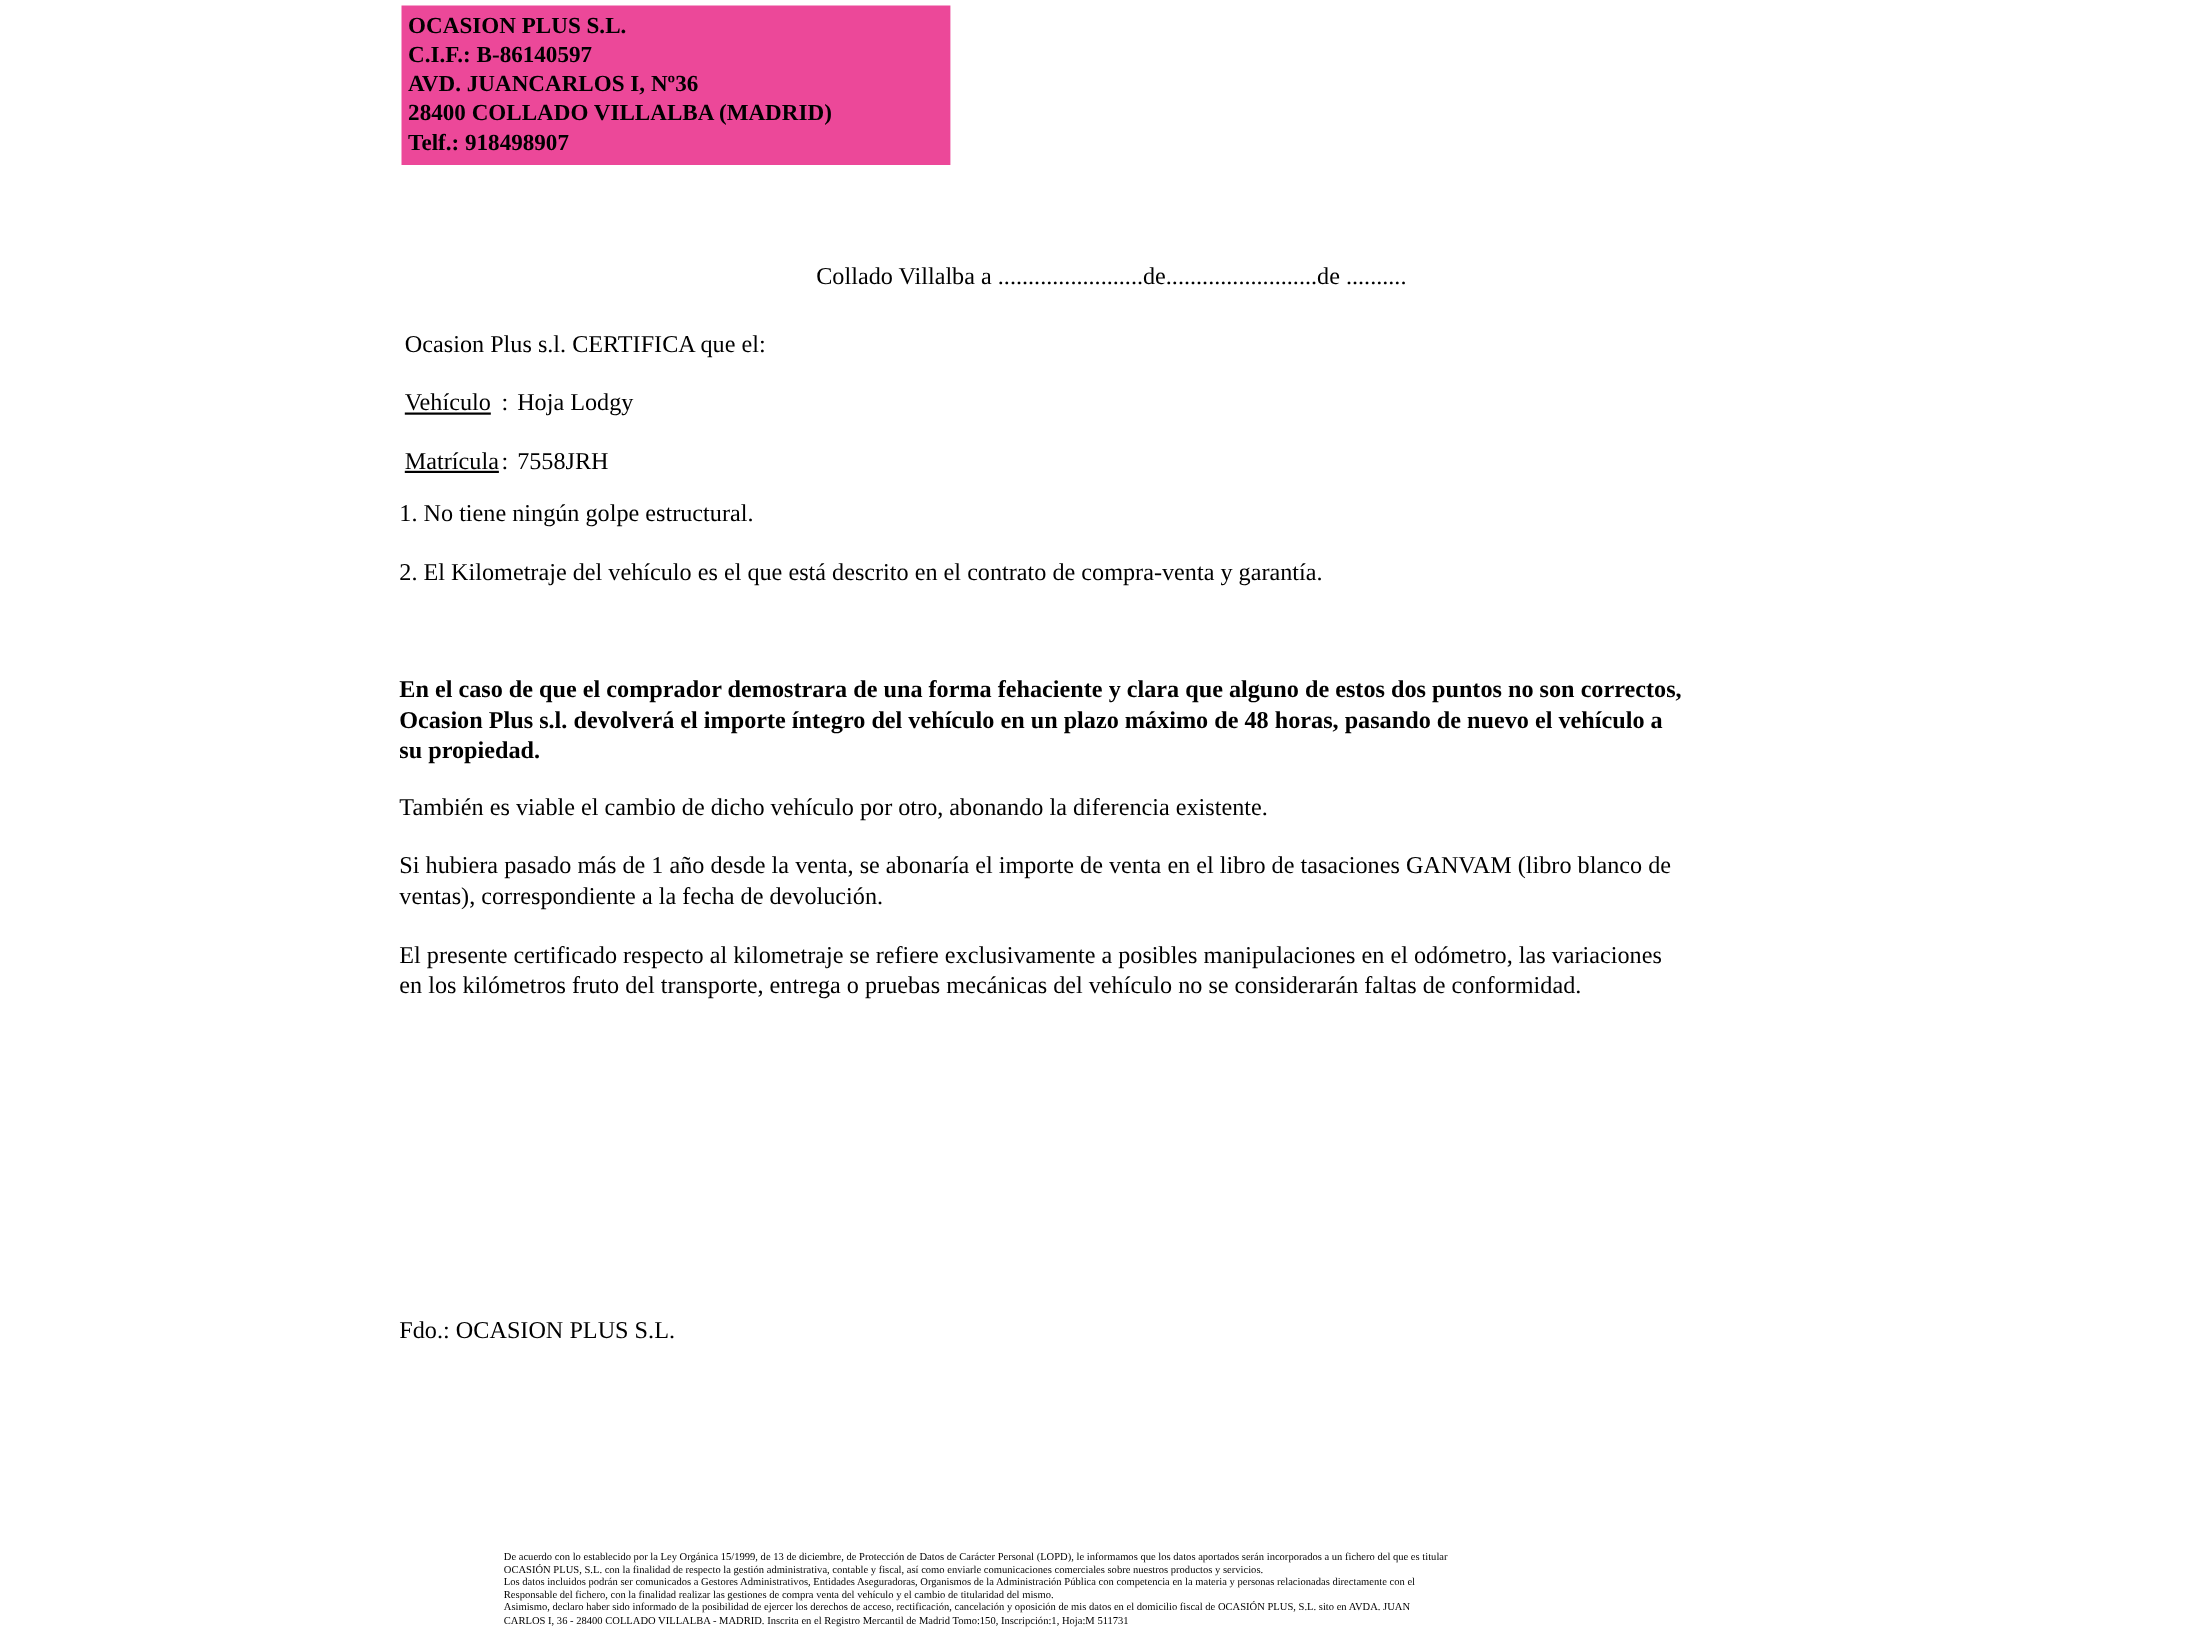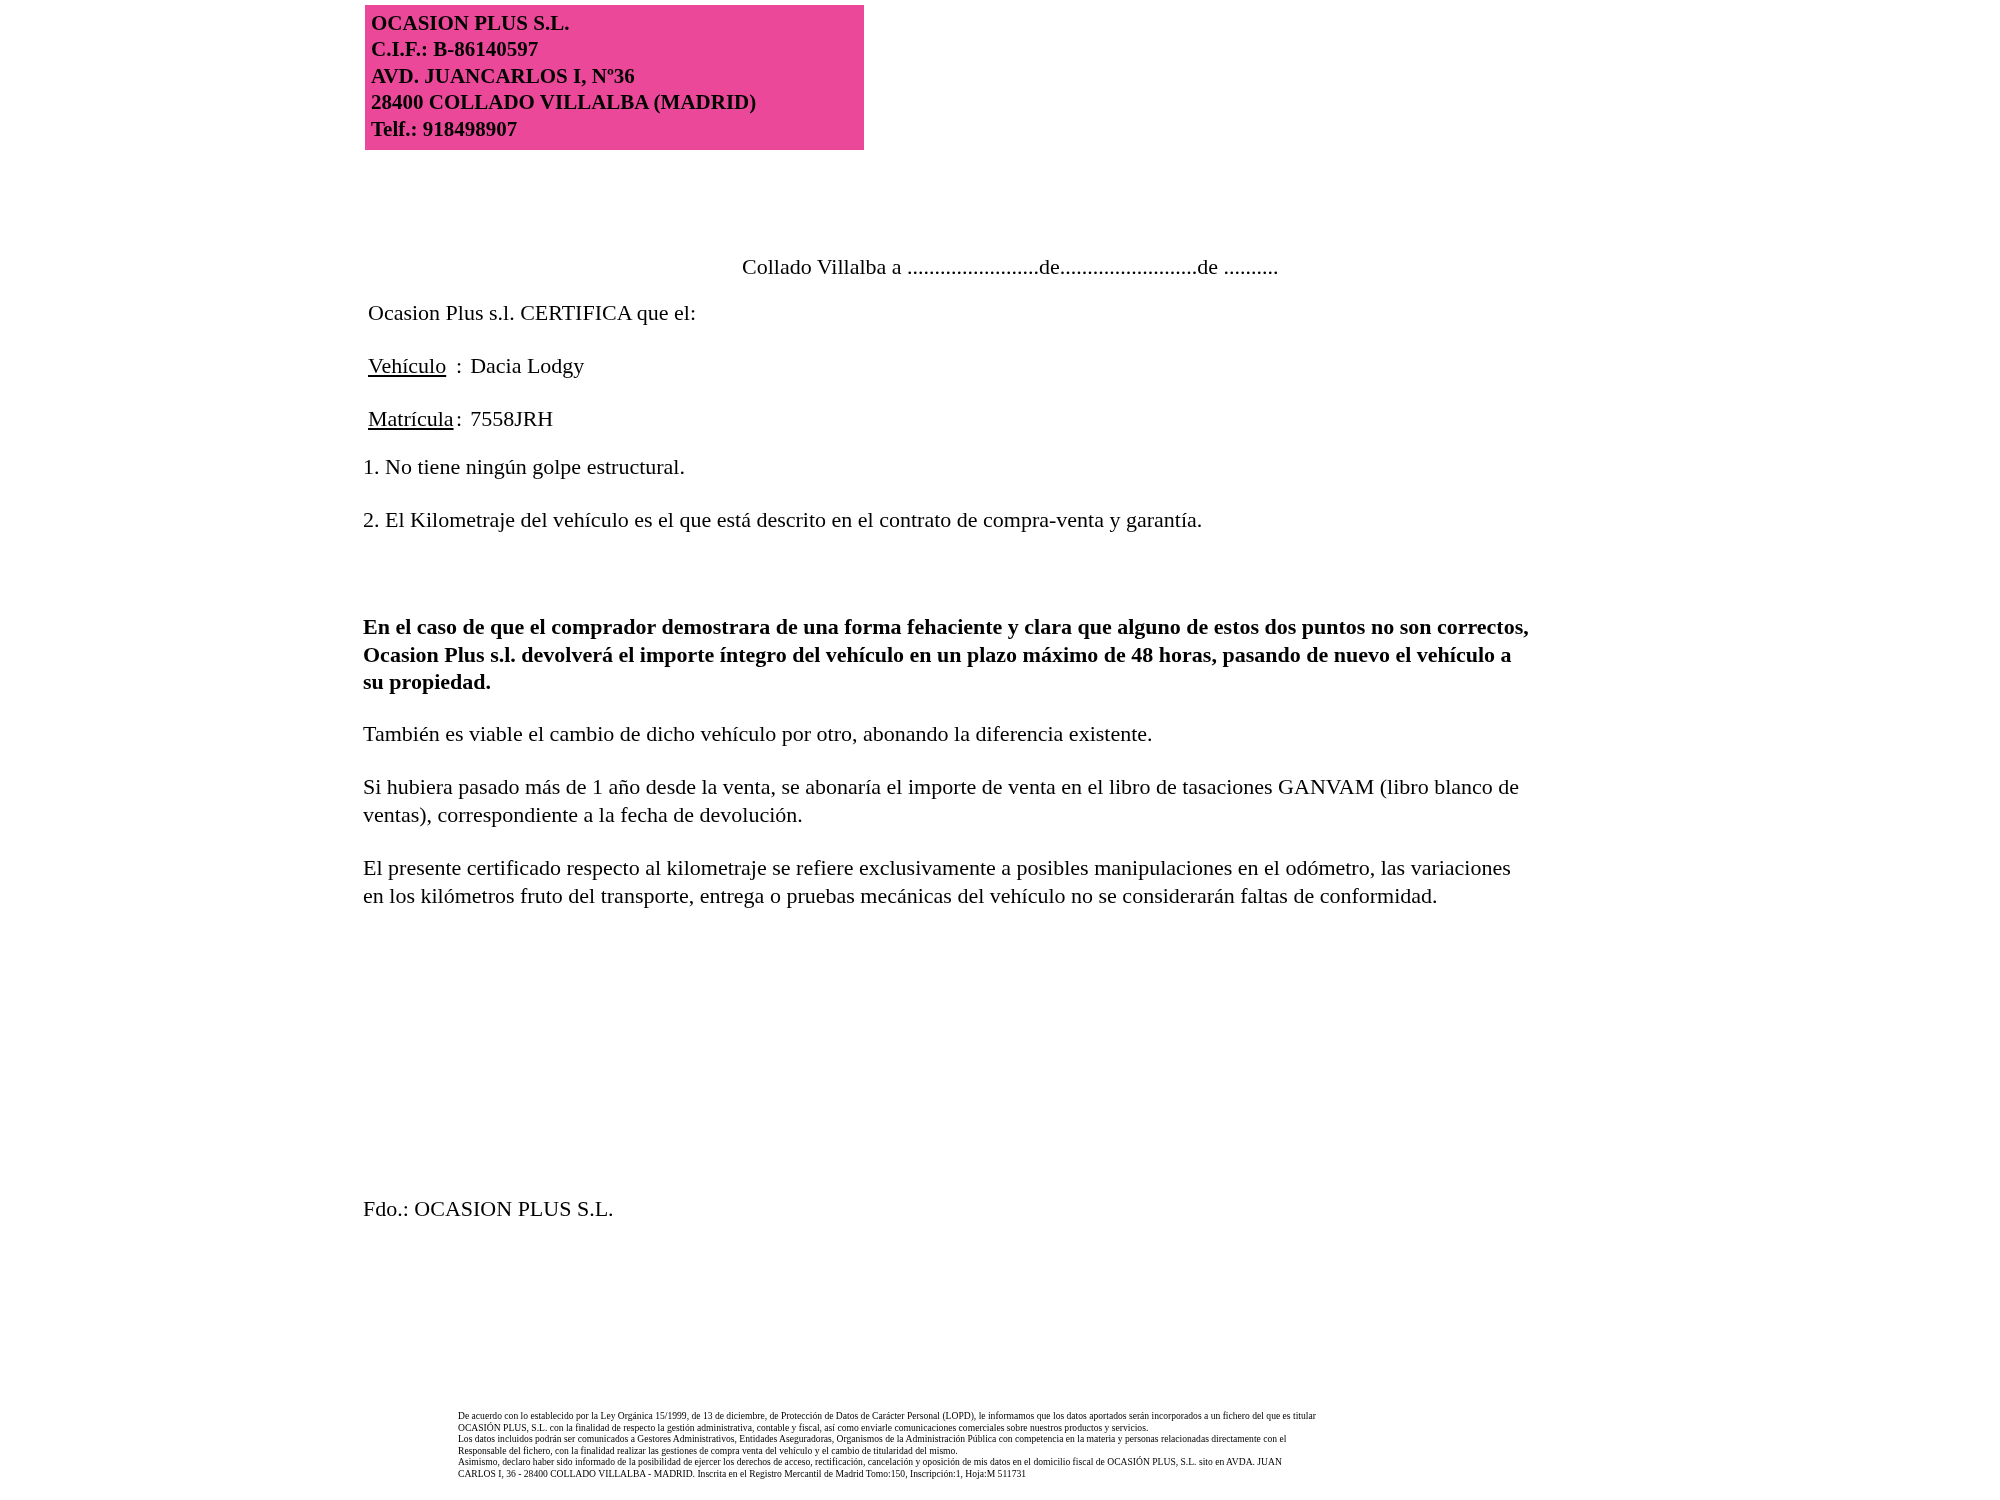--- a/index.html
+++ b/index.html
@@ -28,21 +28,20 @@
     line-height: 26.4px;
     white-space: nowrap;
   }
 
   
   .date-line {
     left: 742px;
     top: 238px;
     font-size: 22px;
     white-space: nowrap;
-    margin-top: 16px;
   }
 
   
   .certify-block {
     left: 368px;
     top: 296px;
     font-size: 22px;
     line-height: 33px;
   }
   .field-row { white-space: nowrap; }
@@ -95,21 +94,21 @@
   <div class="hline">AVD. JUANCARLOS I, Nº36</div>
   <div class="hline">28400 COLLADO VILLALBA (MADRID)</div>
   <div class="hline">Telf.: 918498907</div>
 </div>
 
 <div class="abs date-line">Collado Villalba a ........................de.........................de ..........</div>
 
 <div class="abs certify-block">
   <div>Ocasion Plus s.l. CERTIFICA que el:</div>
   <div class="field-row">
-    <span class="field-label">Vehículo</span><span class="field-sep">:</span><span>Dacia Lodgy</span>
+    <span class="field-label">Vehículo</span><span class="field-sep">:</span><span>Hoja Lodgy</span>
   </div>
   <div class="field-row">
     <span class="field-label">Matrícula</span><span class="field-sep">:</span><span>7558JRH</span>
   </div>
 </div>
 
 <div class="abs body-text pt1">1. No tiene ningún golpe estructural.</div>
 <div class="abs body-text pt2">2. El Kilometraje del vehículo es el que está descrito en el contrato de compra-venta y garantía.</div>
 
 <p class="abs body-text para1">En el caso de que el comprador demostrara de una forma fehaciente y clara que alguno de estos dos puntos no son correctos, Ocasion Plus s.l. devolverá el importe íntegro del vehículo en un plazo máximo de 48 horas, pasando de nuevo el vehículo a su propiedad.</p>

